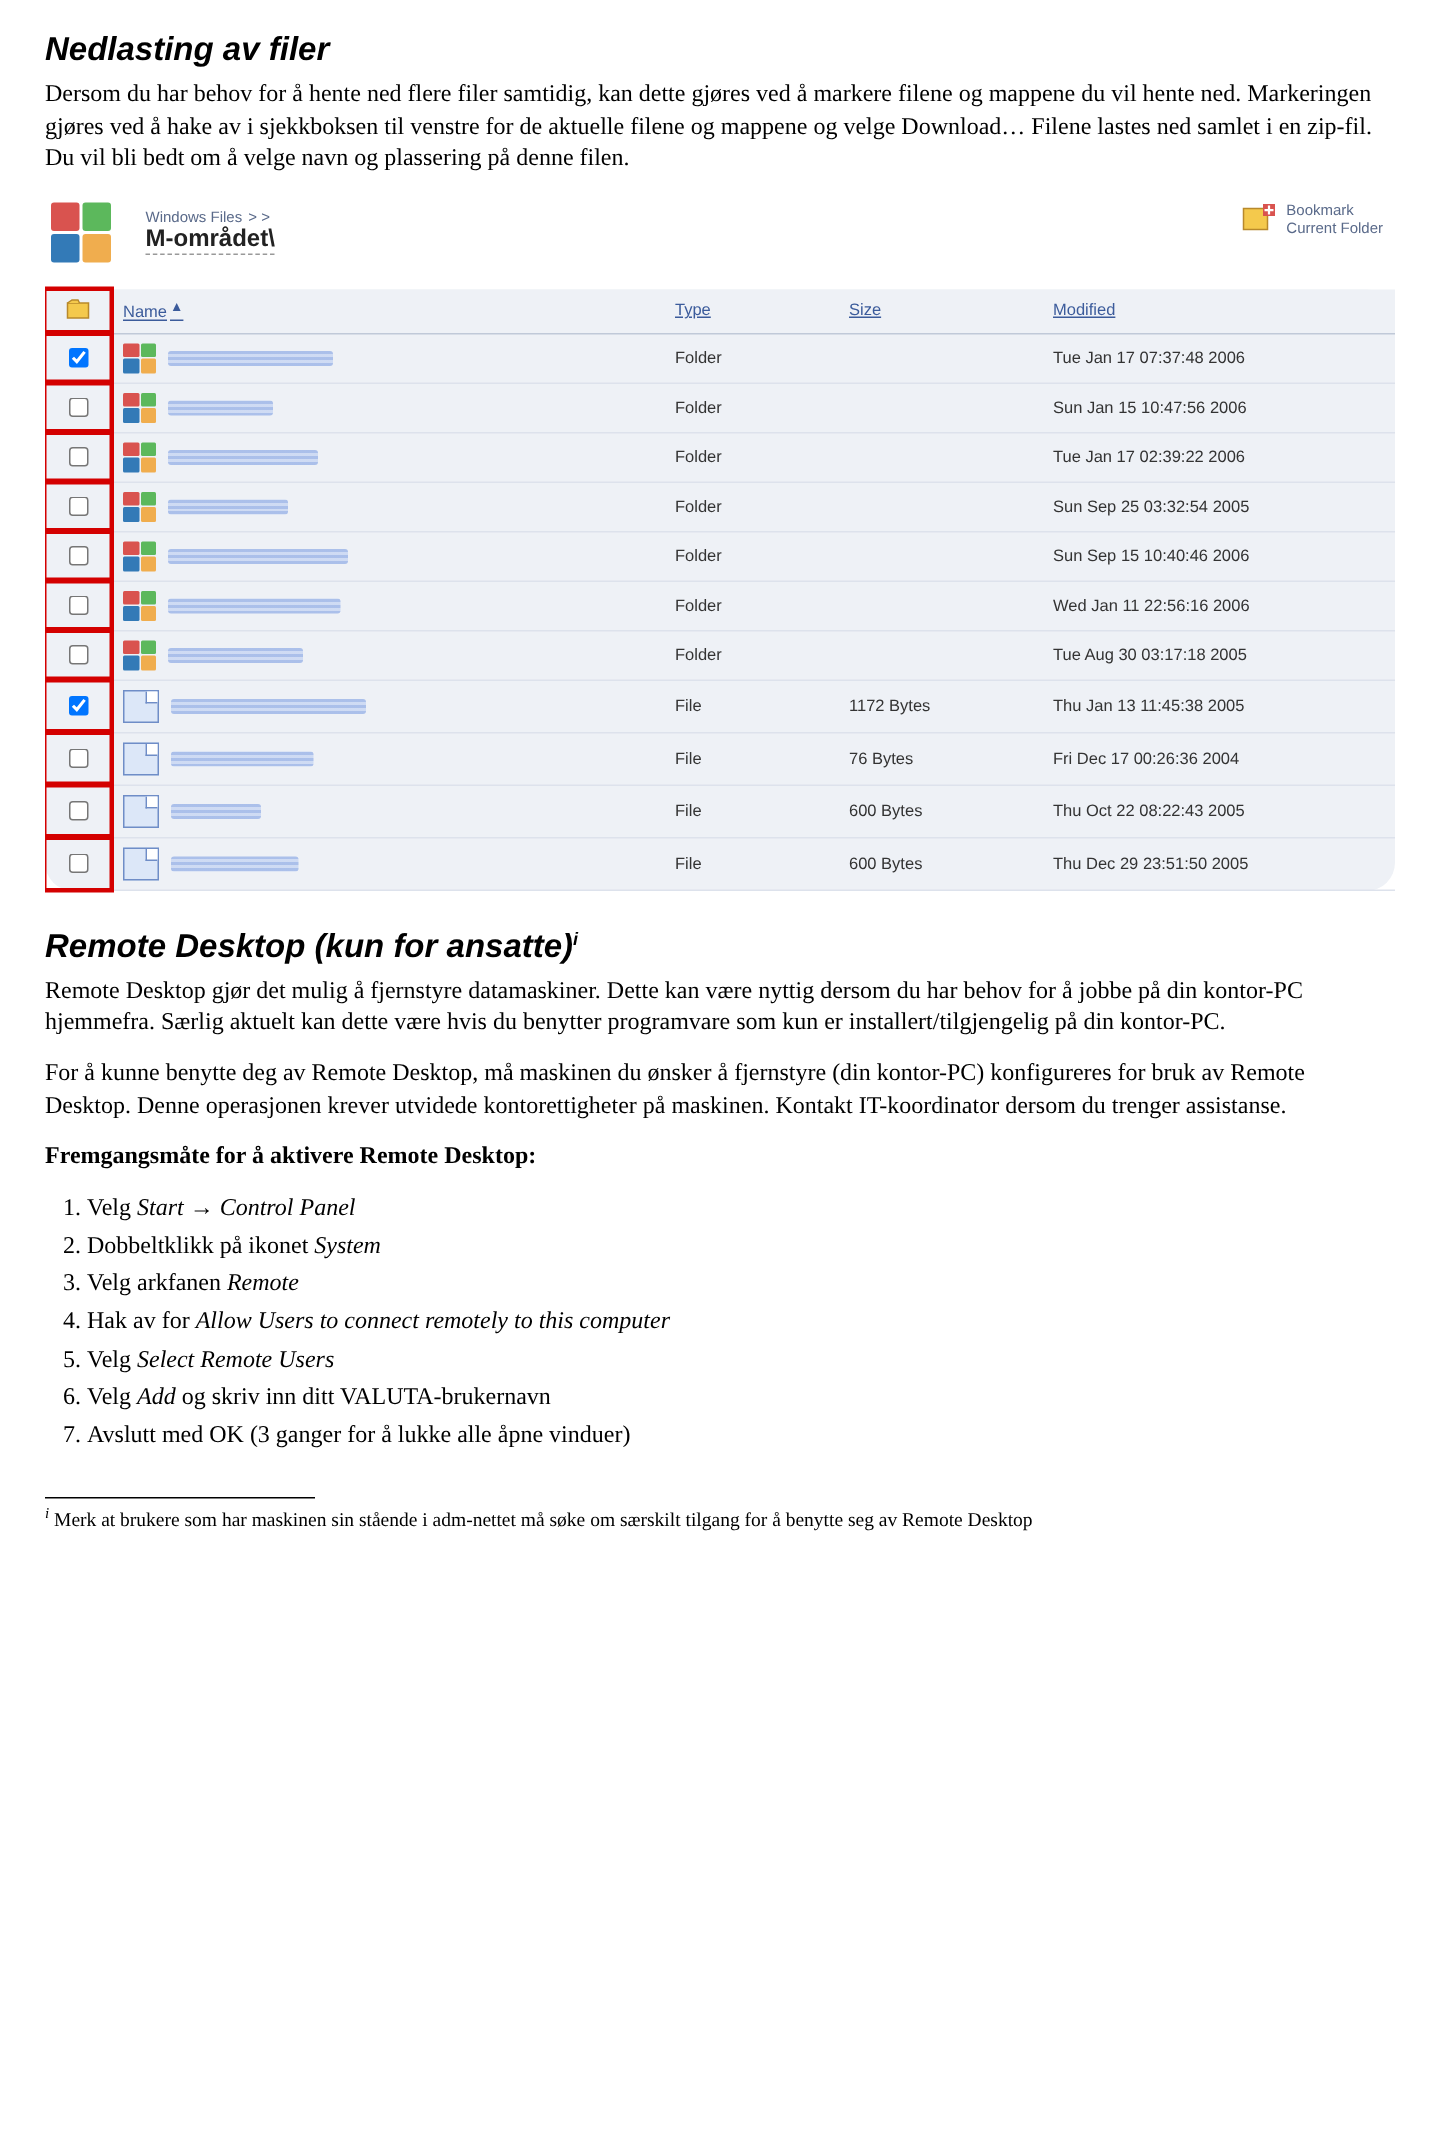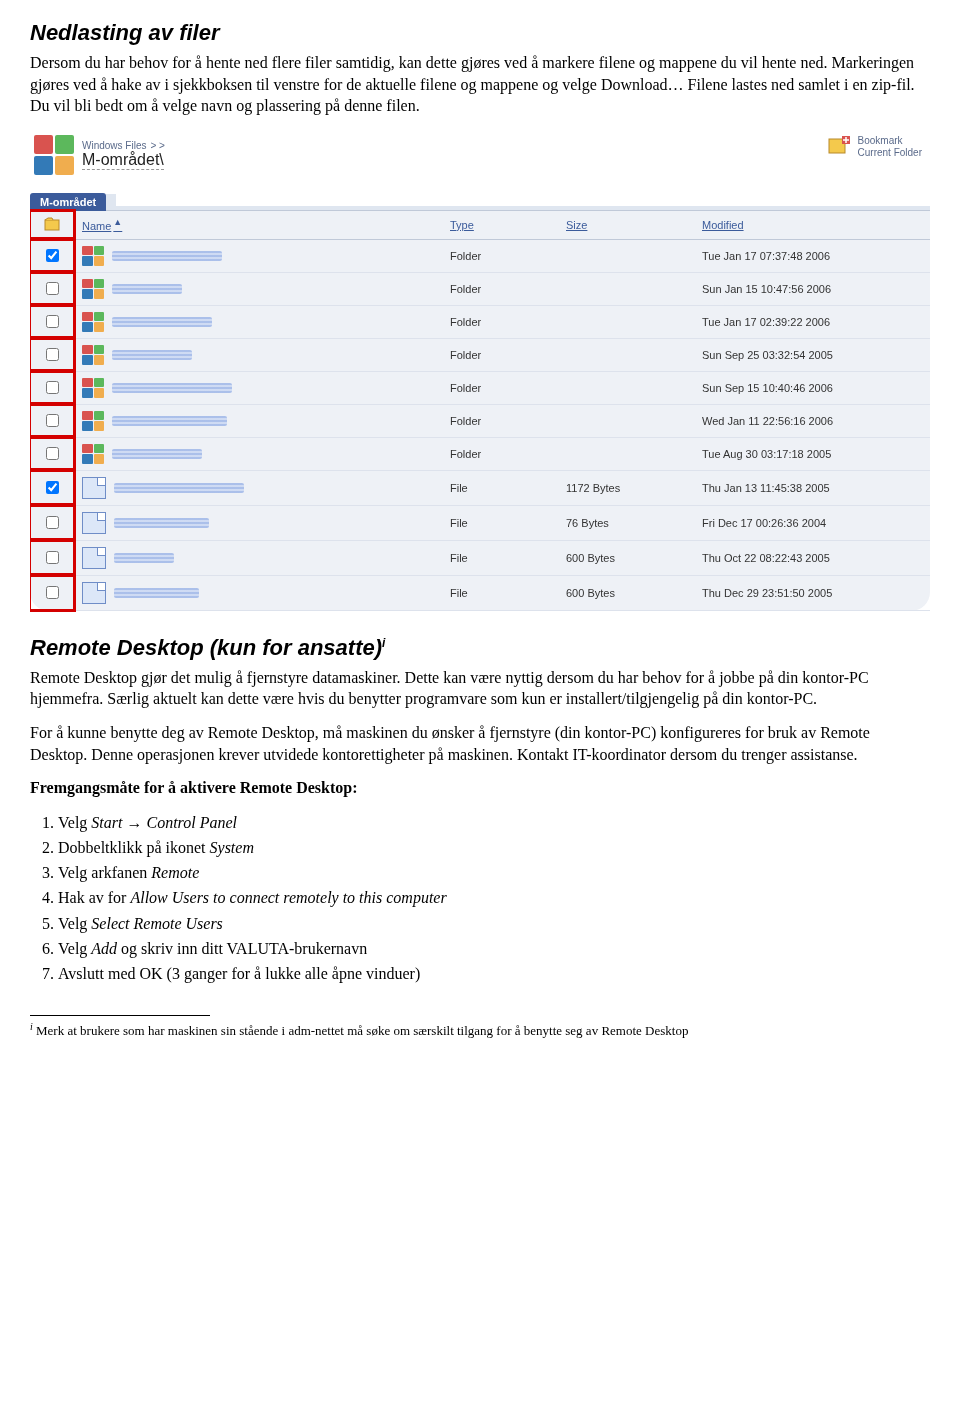--- a/index.html
+++ b/index.html
@@ -31,21 +31,21 @@
   }
   .topbar {
     display: flex;
     justify-content: space-between;
     align-items: flex-start;
     padding: 4px 8px 10px 4px;
   }
   .topbar-left {
     display: flex;
     align-items: center;
-    gap: 8px;
+    gap: 23px;
   }
   .win-logo {
     width: 40px;
     height: 40px;
     display: grid;
     grid-template-columns: 1fr 1fr;
     grid-template-rows: 1fr 1fr;
     gap: 2px;
   }
   .win-logo div { border-radius: 2px; }
@@ -54,21 +54,21 @@
   .wl-b { background: #337ab7; }
   .wl-y { background: #f0ad4e; }
   .breadcrumb {
     color: #5a6a8a;
     font-size: 10px;
     display: flex;
     align-items: center;
     gap: 4px;
   }
   .breadcrumb .title {
-    font-weight: normal;
+    font-weight: bold;
     font-size: 16px;
     color: #222;
     border-bottom: 1px dashed #999;
   }
   .bookmark-box {
     display: flex;
     align-items: flex-start;
     gap: 6px;
     color: #5a6a8a;
     font-size: 10px;
@@ -251,25 +251,20 @@
       </span>
       <span>
         <span>Bookmark</span><br>
         <span>Current Folder</span>
       </span>
     </div>
   </div>
 
 
   <div class="filepane">
-    <div class="tabbar">
-      <div class="tab">M-området</div>
-      <div class="tab-spacer"></div>
-      <div class="tab-rest"></div>
-    </div>
     <table class="files">
       <thead>
         <tr>
           <th class="chk col-highlight">
             <span>
               <svg width="16" height="14" viewBox="0 0 16 14">
                   <rect x="1" y="3" width="14" height="10" fill="#f4c94c" stroke="#b8892b"></rect>
                   <path d="M1 3 l3 -2 h4 l1 2" fill="#f4c94c" stroke="#b8892b"></path>
                 </svg>
             </span>

